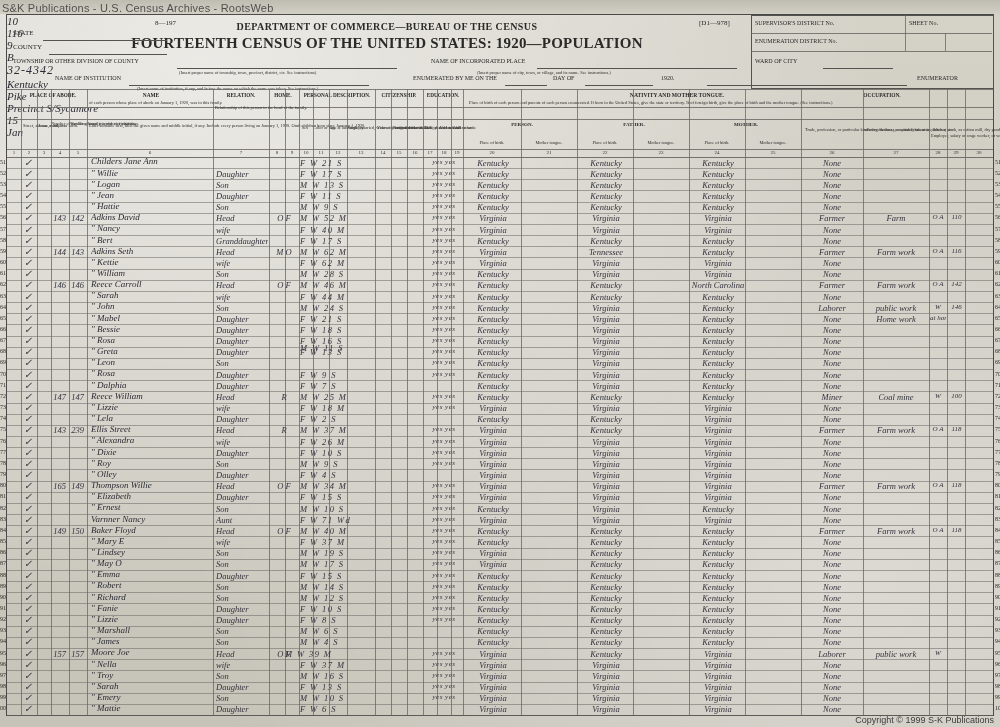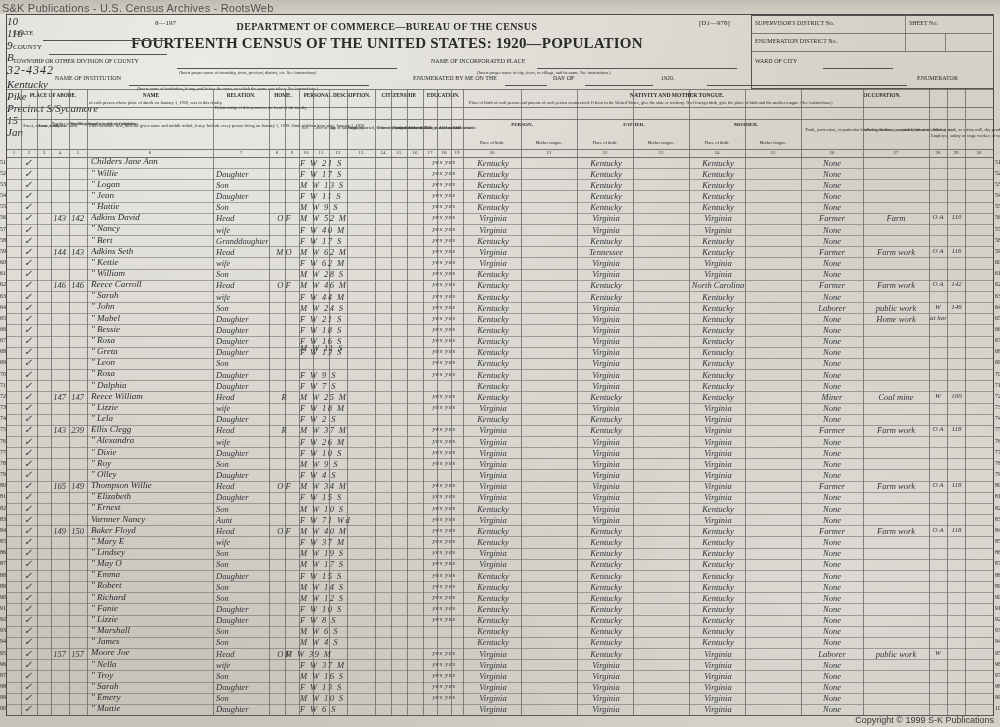--- a/index.html
+++ b/index.html
@@ -605,21 +605,21 @@
           <div class="txt hand2" style="left: 572px; width: 54px; top: 399.28px; overflow: hidden; text-align: center;">Kentucky</div>
           <div class="txt hand2" style="left: 684px; width: 54px; top: 399.28px; overflow: hidden; text-align: center;">Virginia</div>
           <div class="txt hand2" style="left: 796px; width: 58px; top: 399.28px; overflow: hidden; text-align: center;">None</div>
         </div>
         <div>
           <div class="txt" style="left: -14px; width: 13px; top: 411.44px; font-size: 6px; text-align: right;">75</div>
           <div class="txt" style="left: 988px; width: 13px; top: 411.44px; font-size: 6px;">75</div>
           <div class="chk" style="left: 17px; top: 409.44px;">✓</div>
           <div class="txt hand2" style="left: 44px; width: 17px; top: 410.44px; overflow: hidden; text-align: center;">143</div>
           <div class="txt hand2" style="left: 62px; width: 17px; top: 410.44px; overflow: hidden; text-align: center;">239</div>
-          <div class="txt hand" style="left: 84px; width: 122px; top: 409.24px; overflow: hidden; font-size: 9px;">Ellis Clegg</div>
+          <div class="txt hand" style="left: 84px; width: 122px; top: 409.24px; overflow: hidden; font-size: 9px;">Ellis Street</div>
           <div class="txt hand2" style="left: 209px; width: 52px; top: 410.44px; overflow: hidden;">Head</div>
           <div class="txt hand2" style="left: 264px; width: 26px; top: 410.44px; overflow: hidden; text-align: center;">R</div>
           <div class="txt hand2" style="left: 293px; width: 74px; top: 410.44px; overflow: hidden; letter-spacing: 1.4px;">M W 37 M</div>
           <div class="txt hand2" style="left: 418px; width: 38px; top: 410.44px; overflow: hidden; text-align: center; font-size: 7px; letter-spacing: 0.5px;">yes yes</div>
           <div class="txt hand2" style="left: 458px; width: 56px; top: 410.44px; overflow: hidden; text-align: center;">Virginia</div>
           <div class="txt hand2" style="left: 572px; width: 54px; top: 410.44px; overflow: hidden; text-align: center;">Kentucky</div>
           <div class="txt hand2" style="left: 684px; width: 54px; top: 410.44px; overflow: hidden; text-align: center;">Virginia</div>
           <div class="txt hand2" style="left: 796px; width: 58px; top: 410.44px; overflow: hidden; text-align: center;">Farmer</div>
           <div class="txt hand2" style="left: 857px; width: 64px; top: 410.44px; overflow: hidden; text-align: center;">Farm work</div>
           <div class="txt hand2" style="left: 923px; width: 16px; top: 410.44px; overflow: hidden; text-align: center; font-size: 7px;">O A</div>

